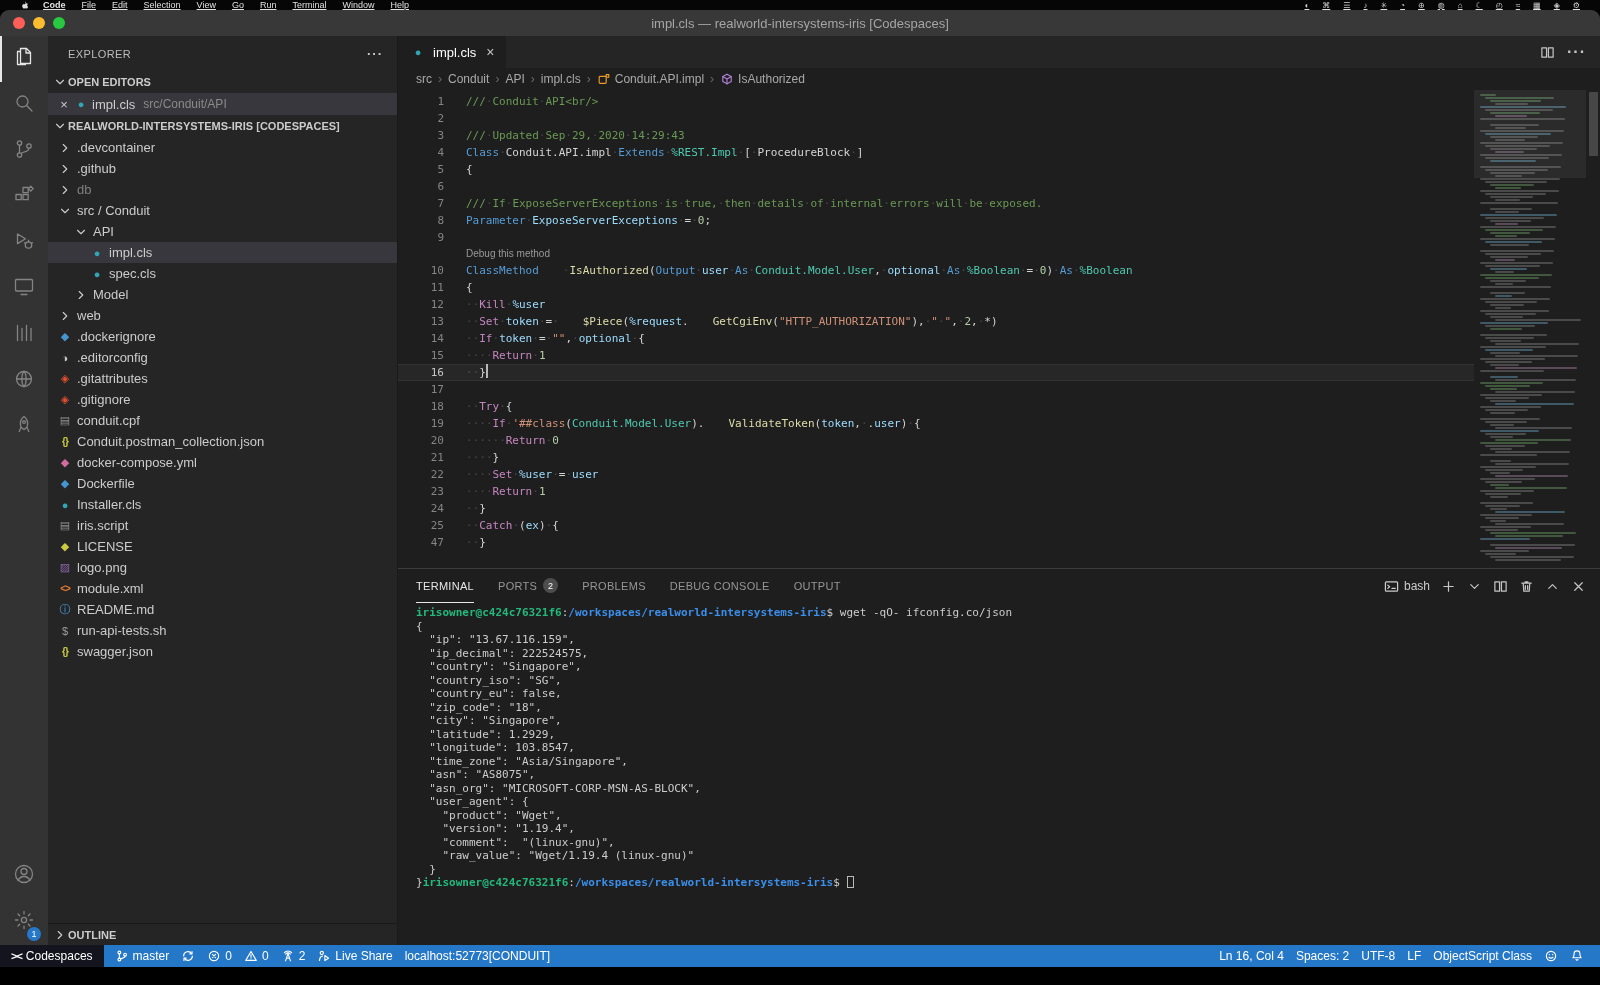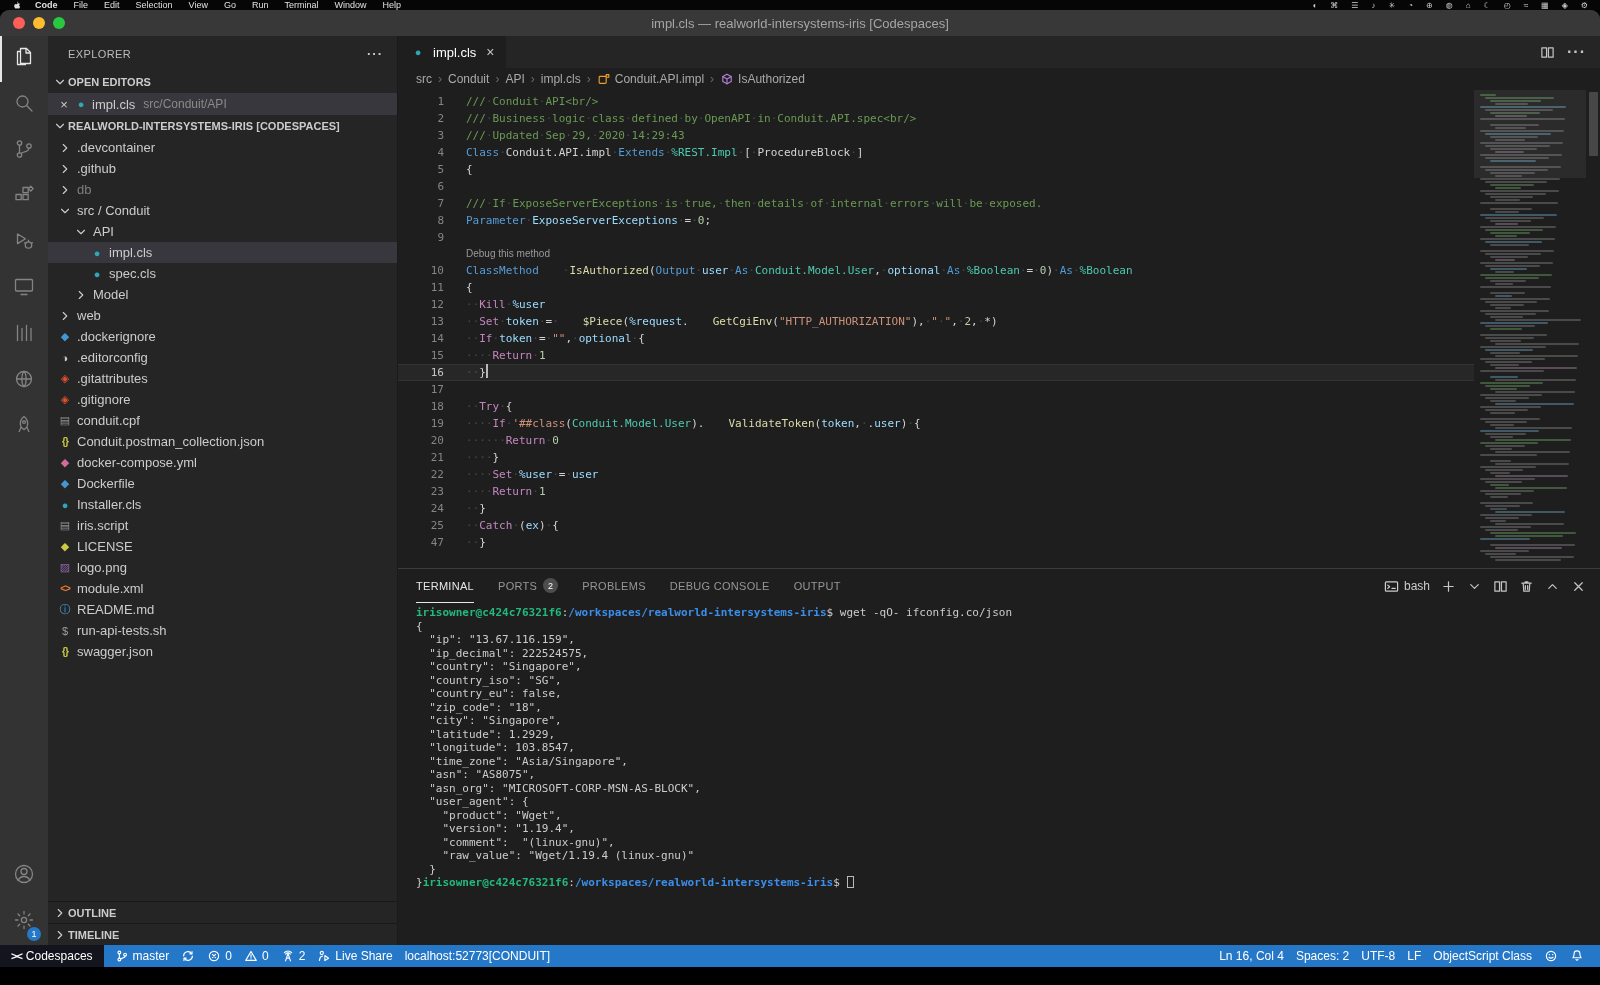--- a/index.html
+++ b/index.html
@@ -1,19 +1,19 @@
 <!DOCTYPE html>
 <html><head>
 <meta charset="utf-8">
 <style>
 *{margin:0;padding:0;box-sizing:border-box;}
 html,body{width:1600px;height:985px;background:#000;font-family:"Liberation Sans",sans-serif;overflow:hidden;}
 .screen{width:1600px;height:985px;display:flex;flex-direction:column;background:#000;}
 
-.menubar{height:10px;display:flex;align-items:center;padding:0 12px;gap:14px;background:#060606;color:#e0e0e0;font-size:9px;flex:none;overflow:hidden;}
+.menubar{height:10px;display:flex;align-items:center;padding:0 20px;gap:14px;background:#060606;color:#e0e0e0;font-size:9px;flex:none;overflow:hidden;text-decoration:underline;}
 .menubar .apple svg{width:9px;height:9px;display:block;}
 .menus{display:flex;gap:16px;}
 .menu-item{white-space:nowrap;}
 .menu-item.bold{font-weight:bold;}
 .menu-status{margin-left:auto;display:flex;gap:13px;font-size:8px;color:#cfcfcf;}
 
 .window{flex:none;height:957px;display:flex;flex-direction:column;border-radius:9px 9px 0 0;overflow:hidden;background:#1e1e1e;}
 .titlebar{height:26px;background:#383838;position:relative;display:flex;align-items:center;justify-content:center;flex:none;}
 .traffic{position:absolute;left:13px;top:0;height:100%;display:flex;align-items:center;gap:8px;}
 .tl{width:12px;height:12px;border-radius:50%;}
@@ -399,28 +399,20 @@
             </div>
           </div>
         <div class="section-h bordered">
           <span class="chev">
               <svg viewBox="0 0 16 16" fill="none" stroke="currentColor" stroke-width="1.3" stroke-linecap="round" stroke-linejoin="round">
                 <path d="M6 4l4 4-4 4"></path>
               </svg>
             </span>
           <span>OUTLINE</span>
         </div>
-        <div class="section-h bordered">
-          <span class="chev">
-              <svg viewBox="0 0 16 16" fill="none" stroke="currentColor" stroke-width="1.3" stroke-linecap="round" stroke-linejoin="round">
-                <path d="M6 4l4 4-4 4"></path>
-              </svg>
-            </span>
-          <span>TIMELINE</span>
-        </div>
       </div>
 
       <div class="editor-col">
         <div class="tabbar">
           <div class="tab active">
             <span class="fi slot" style="color: rgb(47, 168, 181);">●</span>
             <span>impl.cls</span>
             <span class="tab-close">×</span>
           </div>
           <div class="tab-actions">
@@ -466,21 +458,21 @@
                   <path d="M8 2.5l4.8 2.7v5.6L8 13.5 3.2 10.8V5.2z" stroke="#b180d7"></path>
                   <path d="M8 8l4.8-2.8M8 8v5.5M8 8L3.2 5.2" stroke="#b180d7"></path>
                 </svg>
               </span>
               <span>IsAuthorized</span>
             </span>
           </div>
         <div class="code-wrap">
           <div class="code">
               <div class="code-row"><span class="gutter">1</span><span class="ctext"><span class="tk-cm">///<span class="ws">·</span>Conduit<span class="ws">·</span>API&lt;br/&gt;</span></span></div>
-              <div class="code-row"><span class="gutter">2</span><span class="ctext"><span class="tk-cm">///<span class="ws">·</span>Business<span class="ws">·</span>logic<span class="ws">·</span>class<span class="ws">·</span>defined<span class="ws">·</span>by<span class="ws">·</span>OpenAPI<span class="ws">·</span>in<span class="ws">·</span>Conduit.API.spec&lt;br/&gt;</span></span></div>
+              <div class="code-row"><span class="gutter">2</span></div>
               <div class="code-row"><span class="gutter">3</span><span class="ctext"><span class="tk-cm">///<span class="ws">·</span>Updated<span class="ws">·</span>Sep<span class="ws">·</span>29,<span class="ws">·</span>2020<span class="ws">·</span>14:29:43</span></span></div>
               <div class="code-row"><span class="gutter">4</span><span class="ctext"><span class="tk-kw">Class</span><span class="tk-pl"><span class="ws">·</span>Conduit.API.impl<span class="ws">·</span></span><span class="tk-kw">Extends</span><span class="tk-cls"><span class="ws">·</span>%REST.Impl</span><span class="tk-pl"><span class="ws">·</span>[<span class="ws">·</span>ProcedureBlock<span class="ws">·</span>]</span></span></div>
               <div class="code-row"><span class="gutter">5</span><span class="ctext"><span class="tk-pl">{</span></span></div>
               <div class="code-row"><span class="gutter">6</span><span class="ctext"></span></div>
               <div class="code-row"><span class="gutter">7</span><span class="ctext"><span class="tk-cm">///<span class="ws">·</span>If<span class="ws">·</span>ExposeServerExceptions<span class="ws">·</span>is<span class="ws">·</span>true,<span class="ws">·</span>then<span class="ws">·</span>details<span class="ws">·</span>of<span class="ws">·</span>internal<span class="ws">·</span>errors<span class="ws">·</span>will<span class="ws">·</span>be<span class="ws">·</span>exposed.</span></span></div>
               <div class="code-row"><span class="gutter">8</span><span class="ctext"><span class="tk-kw">Parameter</span><span class="tk-var"><span class="ws">·</span>ExposeServerExceptions</span><span class="tk-pl"><span class="ws">·</span>=<span class="ws">·</span></span><span class="tk-num">0</span><span class="tk-pl">;</span></span></div>
               <div class="code-row"><span class="gutter">9</span><span class="ctext"></span></div>
               <div class="code-row lens-row"><span class="gutter"></span><span class="ctext">Debug this method</span></div>
               <div class="code-row"><span class="gutter">10</span><span class="ctext"><span class="tk-kw">ClassMethod</span><span class="tk-fn"><span class="ws">·</span>IsAuthorized</span><span class="tk-pl">(</span><span class="tk-kw">Output</span><span class="tk-var"><span class="ws">·</span>user</span><span class="tk-kw"><span class="ws">·</span>As</span><span class="tk-cls"><span class="ws">·</span>Conduit.Model.User</span><span class="tk-pl">,<span class="ws">·</span></span><span class="tk-var">optional</span><span class="tk-kw"><span class="ws">·</span>As</span><span class="tk-cls"><span class="ws">·</span>%Boolean</span><span class="tk-pl"><span class="ws">·</span>=<span class="ws">·</span></span><span class="tk-num">0</span><span class="tk-pl">)<span class="ws">·</span></span><span class="tk-kw">As</span><span class="tk-cls"><span class="ws">·</span>%Boolean</span></span></div>
               <div class="code-row"><span class="gutter">11</span><span class="ctext"><span class="tk-pl">{</span></span></div>

